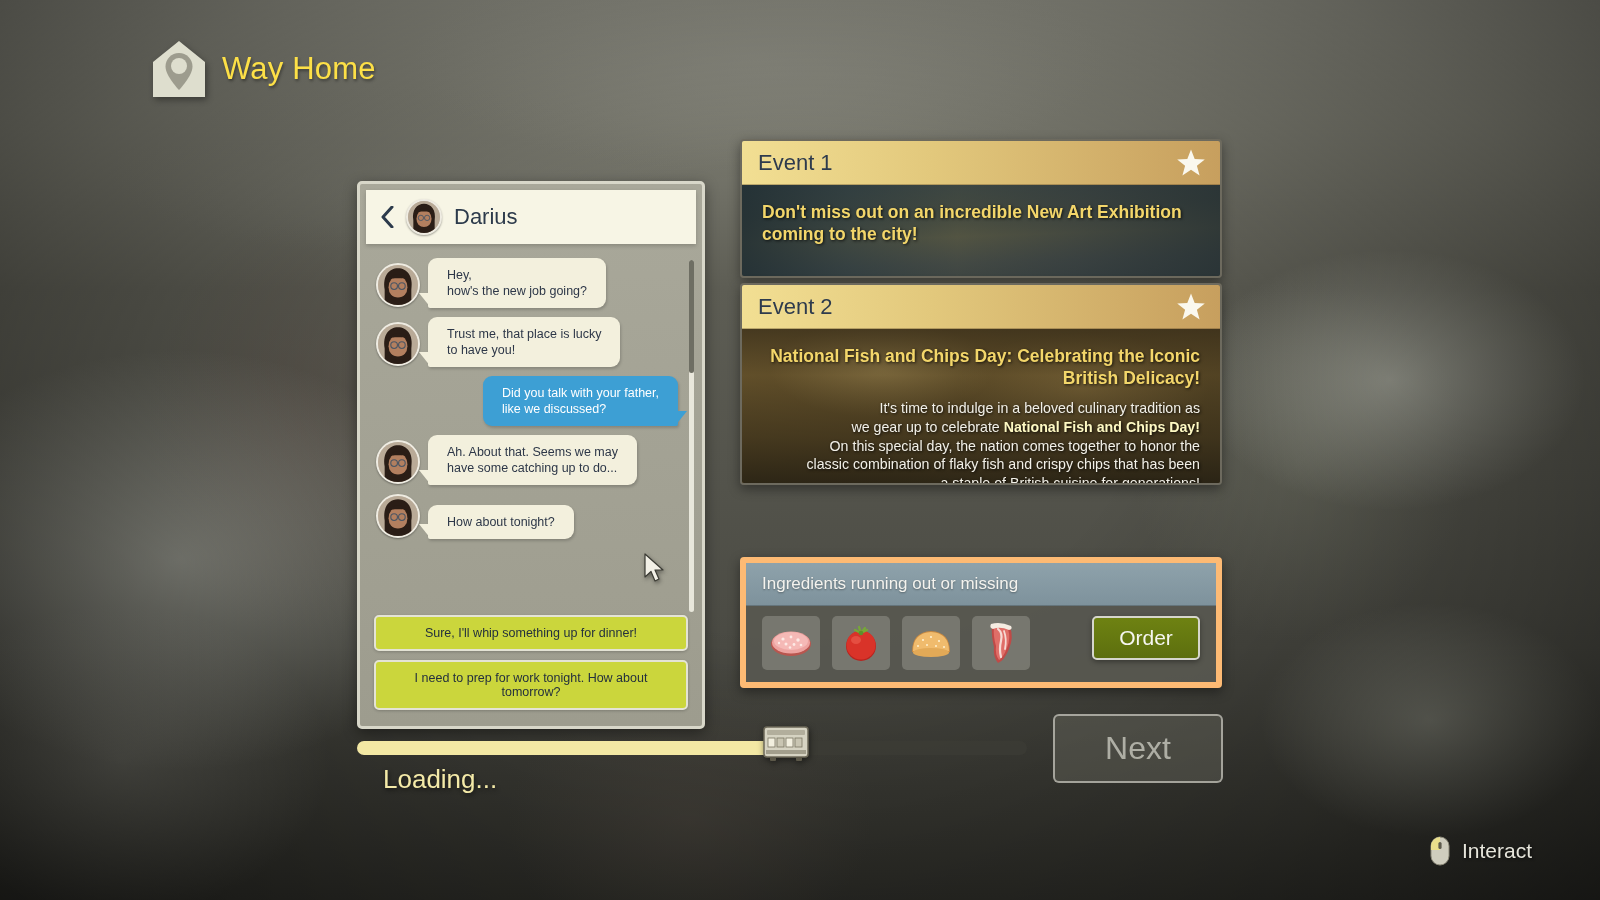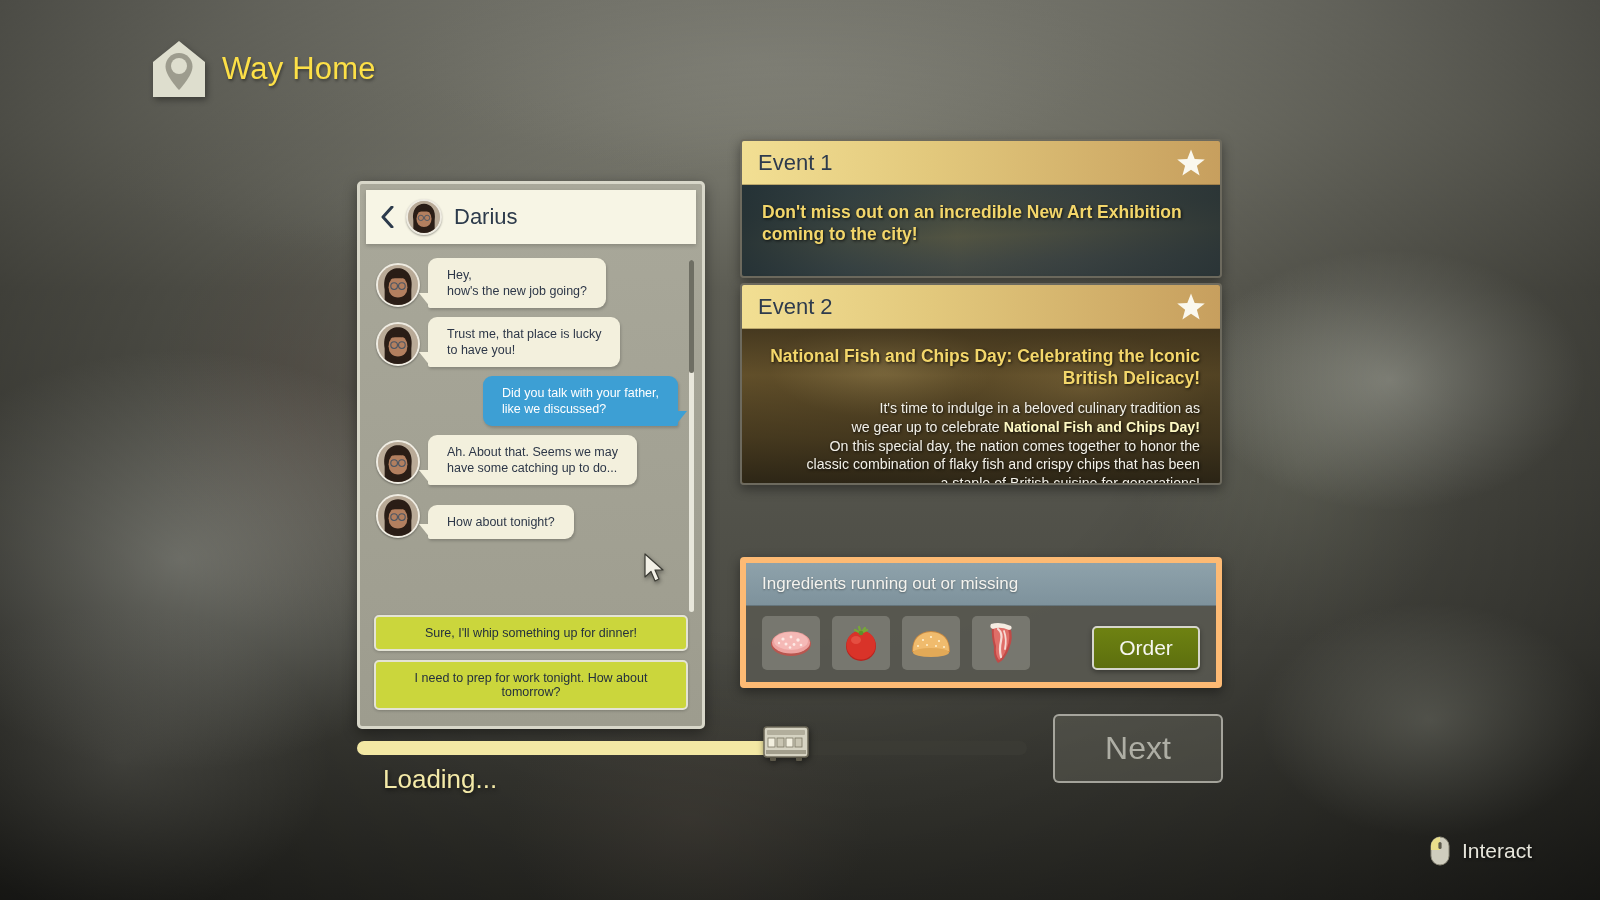--- a/index.html
+++ b/index.html
@@ -188,21 +188,21 @@
     box-shadow: 0 4px 12px rgba(0,0,0,.4);
     overflow: hidden;
   }
   #ingredients-head {
     height: 43px; background: linear-gradient(180deg, #8ea2ab 0%, #7e929c 100%);
     display: flex; align-items: center; padding: 0 16px;
     border-bottom: 1px solid rgba(40,50,55,.4);
   }
   #ingredients-head .title { font-size: 17px; color: #f4f3ee; text-shadow: 0 1px 2px rgba(0,0,0,.35); }
   #ingredients-body {
-    display: flex; align-items: flex-end; gap: 12px;
+    display: flex; align-items: flex-start; gap: 12px;
     padding: 10px 16px;
   }
   .ing-slot {
     width: 58px; height: 54px; border-radius: 5px;
     background: rgba(125,125,116,.85);
     display: flex; align-items: center; justify-content: center;
     cursor: pointer;
   }
   .ing-slot svg { display: block; }
   #order-btn {

